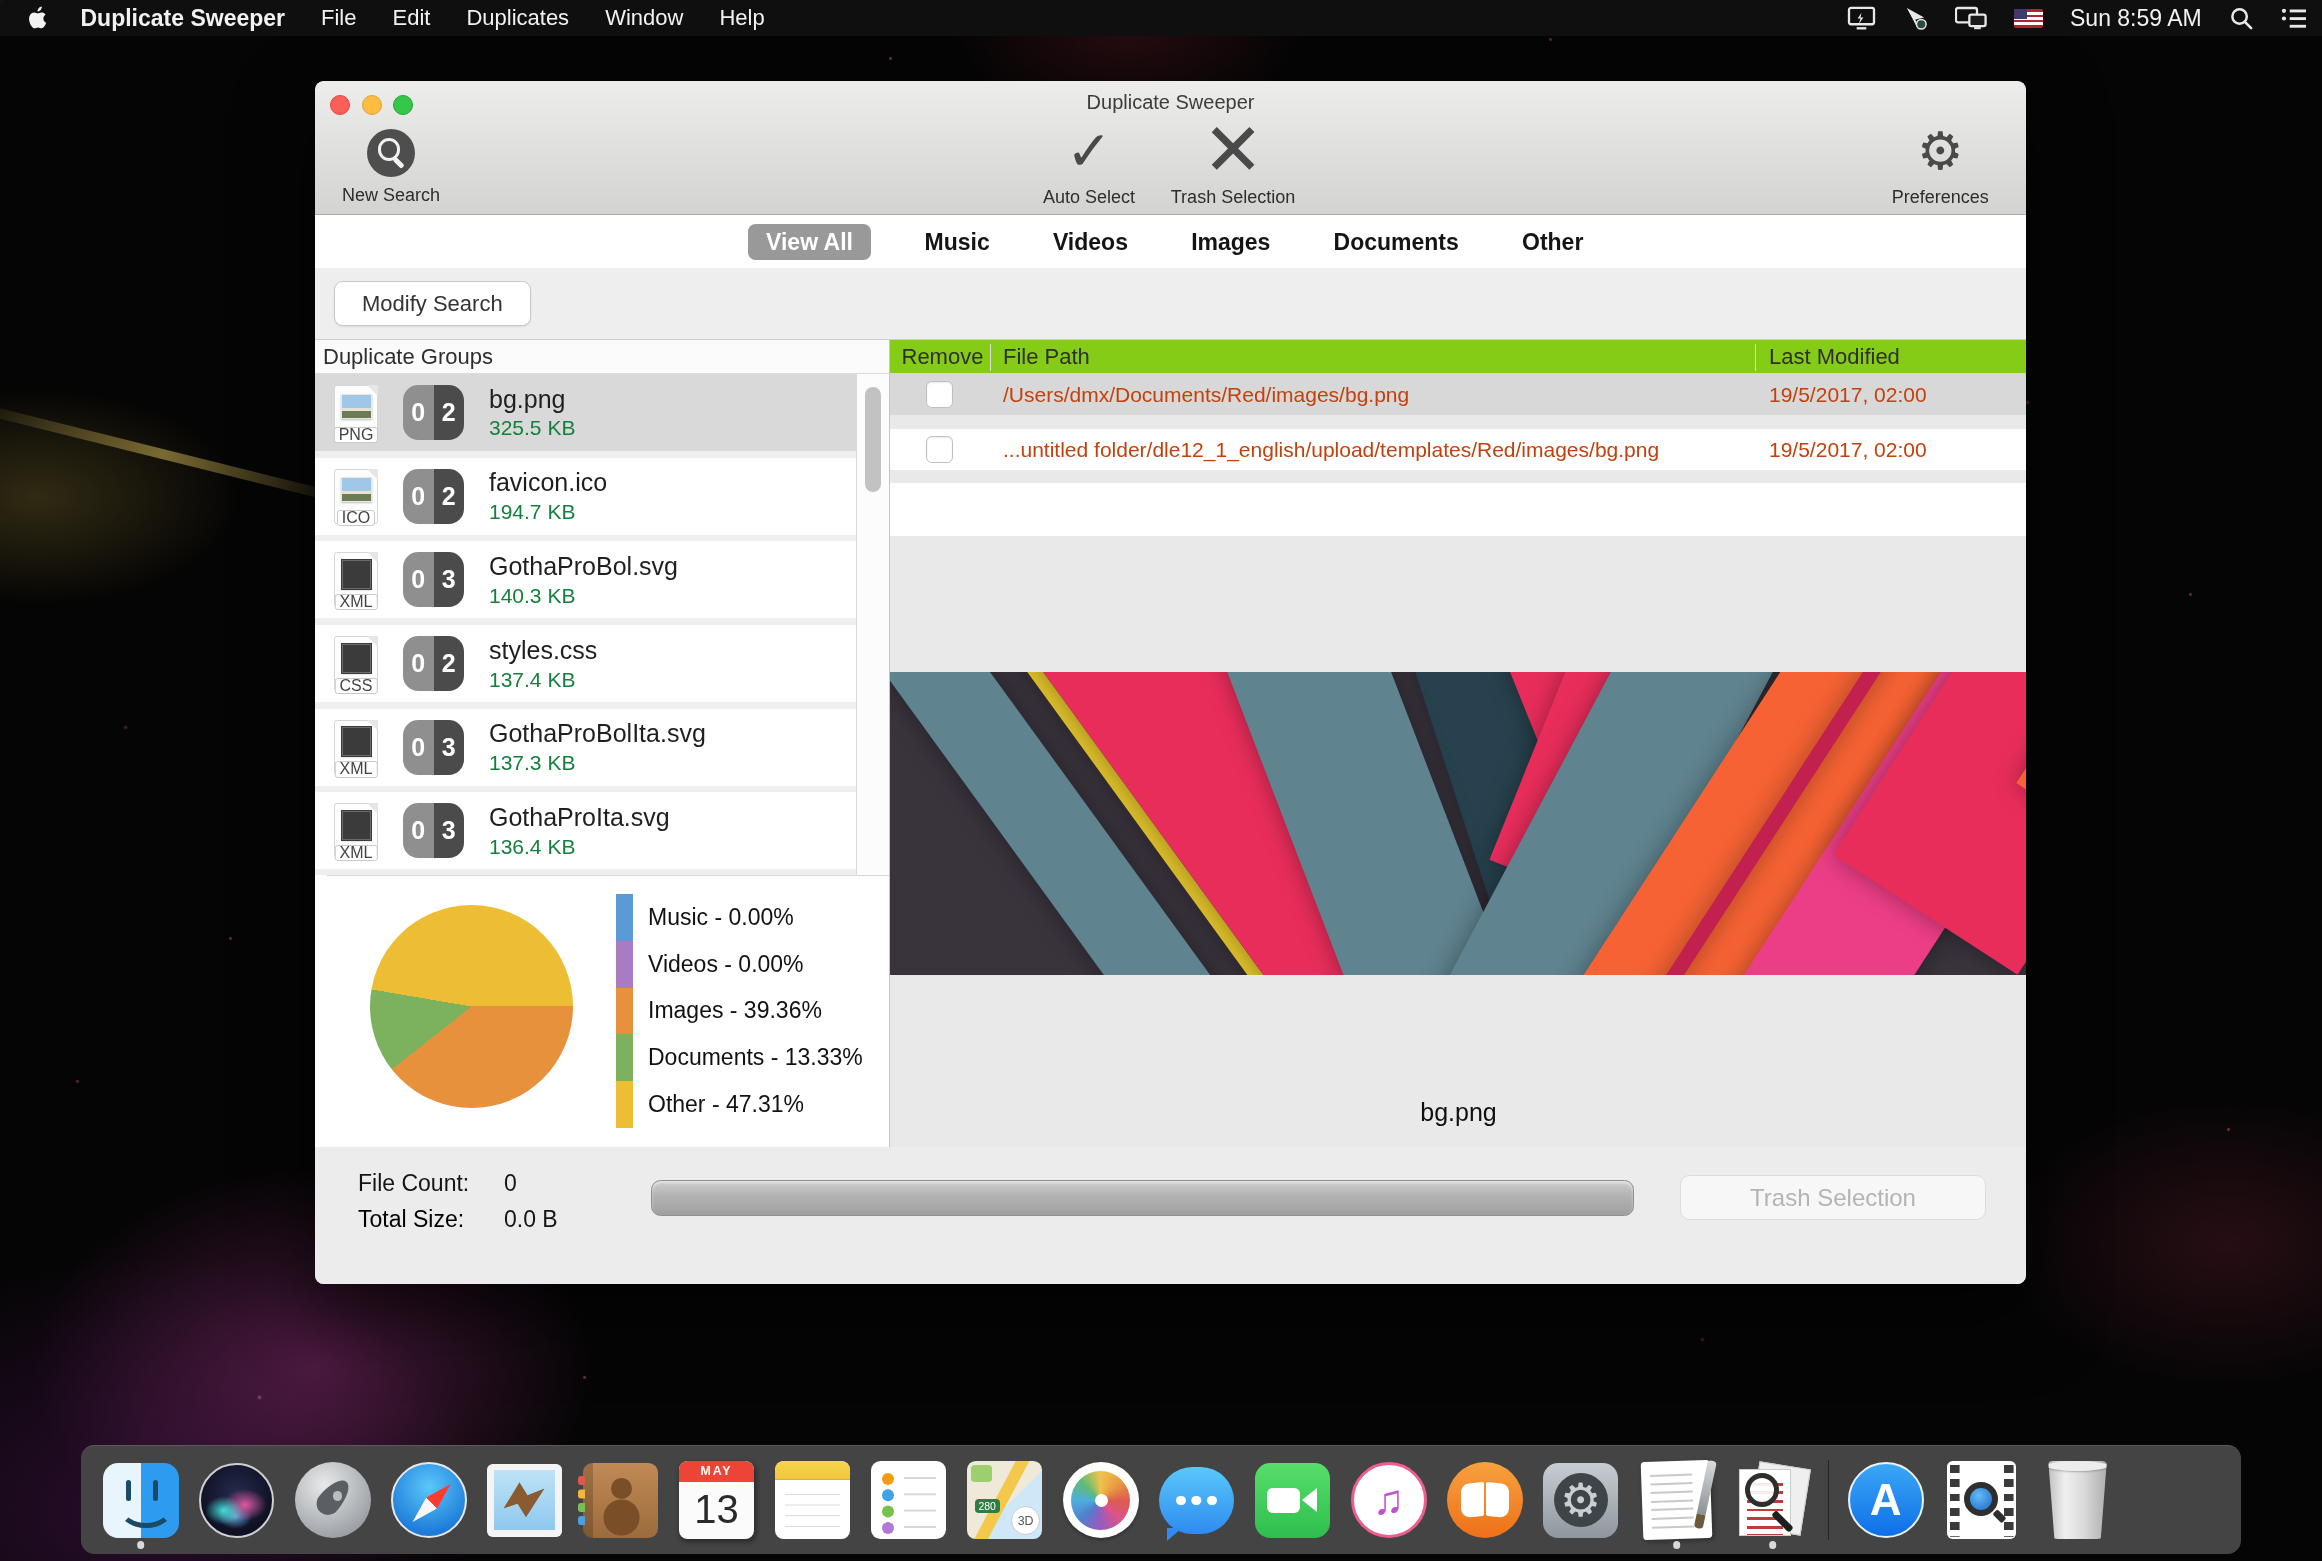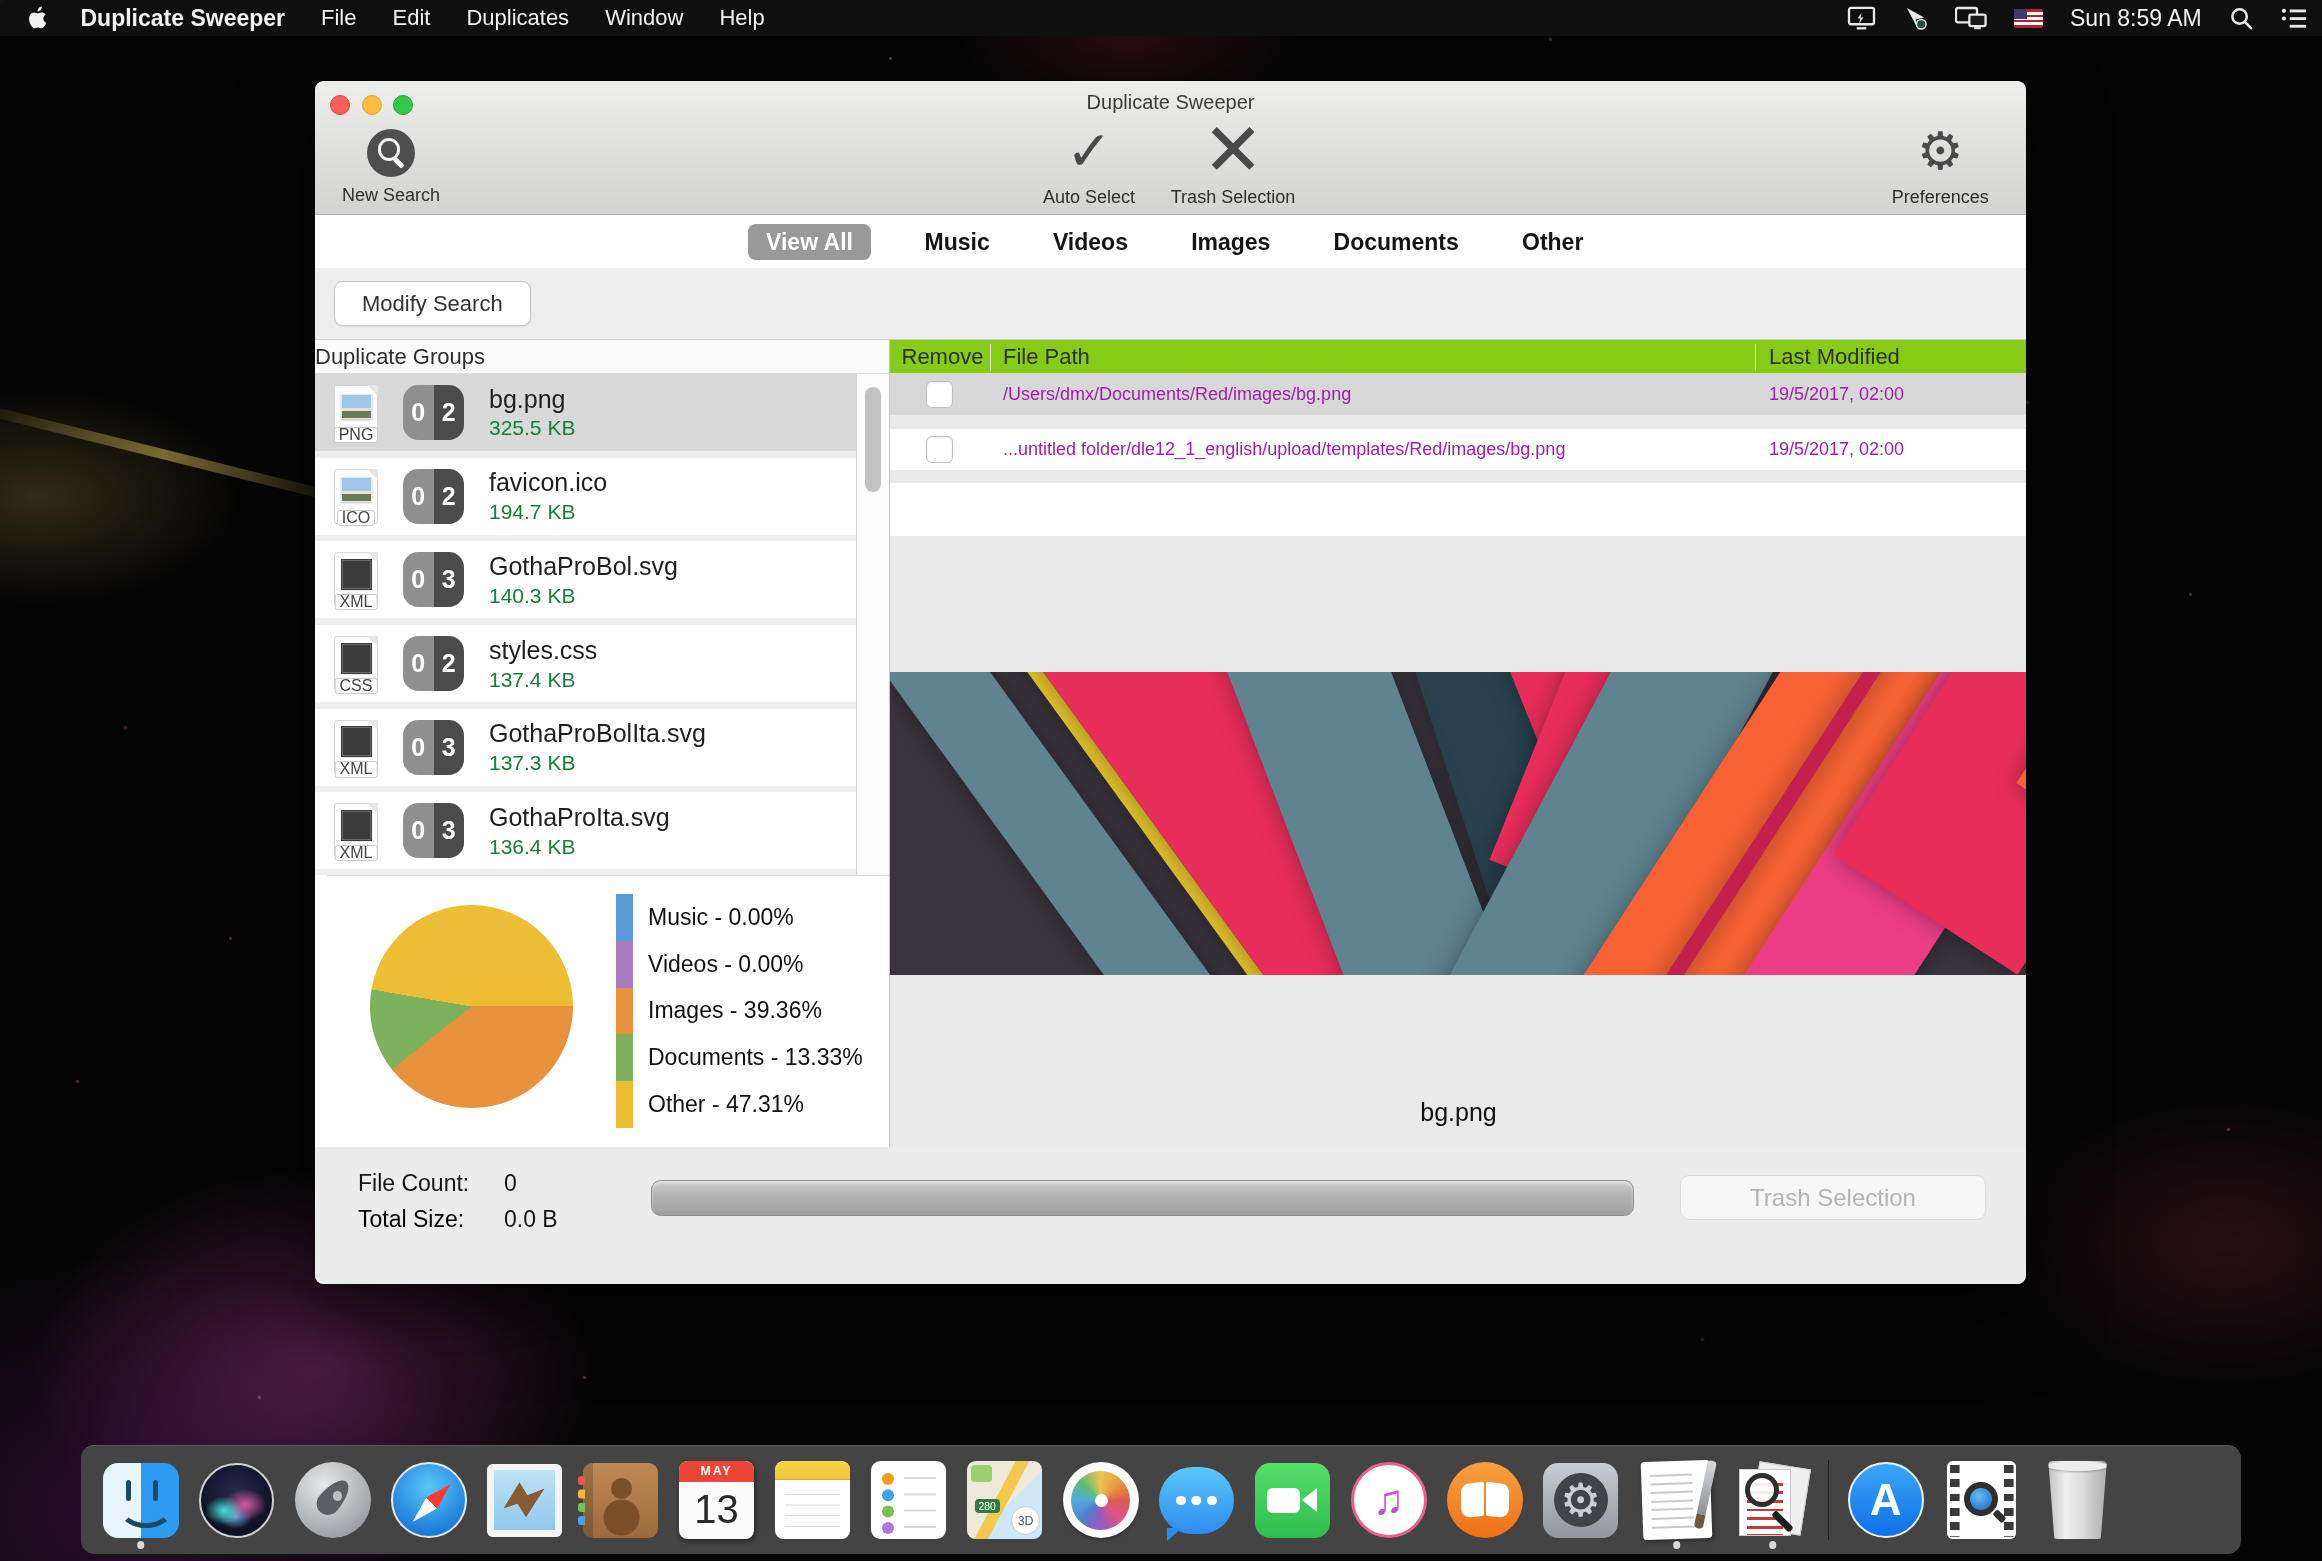--- a/index.html
+++ b/index.html
@@ -70,21 +70,21 @@
 
   .filterrow{position:absolute;left:0;top:187px;width:100%;height:72px;background:#EEEEEE;border-bottom:1px solid #CCC;}
   .modbtn{position:absolute;left:19px;top:13.4px;height:45px;padding:0 27px;background:#FFF;border:1px solid #C6C6C6;
     border-radius:8.6px;font-size:22px;color:#333;display:flex;align-items:center;box-shadow:0 1px 1.9px rgba(0,0,0,.08);}
   .fstatus{position:absolute;top:21px;left:0;width:100%;text-align:center;font-size:24px;font-weight:700;color:#101010;}
 
   
   .content{position:absolute;left:0;top:259px;width:100%;height:807px;background:#FFF;}
   .leftpanel{position:absolute;left:0;top:0;width:574px;height:100%;}
   .lheader{position:absolute;left:0;top:0;width:100%;height:34px;background:#FBFBFB;border-bottom:1px solid #DCDCDC;
-    font-size:22px;color:#2E2E2E;line-height:34px;padding-left:0;}
+    font-size:22px;color:#2E2E2E;line-height:34px;padding-left:8px;}
   .glist{position:absolute;left:0;top:34px;width:541px;height:501px;background:#EFEFEF;overflow:hidden;}
   .grow{position:relative;height:77px;margin-bottom:6.7px;background:#FFF;display:flex;align-items:center;padding-left:19px;}
   .grow.sel{background:#D9D9D9;}
   .ficon{position:relative;width:44px;height:55px;background:#FDFDFD;border:1px solid #D5D5D5;border-radius:2.9px;flex:0 0 auto;}
   .ficon::after{content:'';position:absolute;right:-1px;top:-1px;border-style:solid;border-width:0 11.5px 11.5px 0;
     border-color:transparent #E6E6E6 transparent transparent;}
   .ficon .pic{position:absolute;left:5.7px;top:7.6px;width:31px;height:25px;border:1.9px solid #E8E8E8;
     background:linear-gradient(180deg,#9EC7E8 55%,#E8E2D2 55% 70%,#6A7B55 70%);box-shadow:0 1px 1.9px rgba(0,0,0,.25);}
   .ficon.code .pic{width:29px;height:29px;left:6.7px;top:6.7px;background:#3B3B3B;border:1.9px solid #6A6A6A;outline:1.9px solid #3B3B3B;}
   .ficon .chip{position:absolute;left:50%;transform:translateX(-50%);bottom:-3.8px;background:#FFF;border:1px solid #C9C9C9;
@@ -105,21 +105,21 @@
   .leglabels{position:absolute;left:321px;top:18px;height:234px;display:flex;flex-direction:column;}
   .leglabels span{flex:1;display:flex;align-items:center;font-size:23px;color:#111;white-space:nowrap;}
 
   .rightpanel{position:absolute;left:574px;top:0;width:1138px;height:100%;background:#E9E9E9;border-left:1px solid #C6C6C6;}
   .theader{position:absolute;left:0;top:0;width:100%;height:34px;background:#84cc16;border-bottom:1px solid #D5D5D5;
     font-size:22px;color:#2F2F2F;line-height:34px;}
   .th-remove{position:absolute;left:11.5px;}
   .th-path{position:absolute;left:113px;}
   .th-mod{position:absolute;left:879px;}
   .vsep{position:absolute;top:3.8px;width:1px;height:27px;background:#DDD;}
-  .trow{position:absolute;left:0;width:100%;height:41px;display:flex;align-items:center;font-size:18px;color:#a21caf;}
+  .trow{position:absolute;left:0;width:100%;height:41px;display:flex;align-items:center;font-size:21px;color:#c2410c;}
   .trow.r1{top:34px;background:#D8D8D8;}
   .trow.r2{top:89px;background:#FFF;}
   .cb{position:absolute;left:36px;width:27px;height:27px;background:#FFF;border:1px solid #BFBFBF;border-radius:5.7px;
     box-shadow:inset 0 1px 1.9px rgba(0,0,0,.08);}
   .tpath{position:absolute;left:113px;white-space:nowrap;}
   .tdate{position:absolute;left:879px;}
   .whitefill{position:absolute;left:0;top:143px;width:100%;height:53px;background:#FFF;}
 
   .art{position:absolute;left:0;top:332px;width:1138px;height:303px;background:#39333C;overflow:hidden;}
   .b{position:absolute;box-shadow:0 0 25px rgba(0,0,0,.35);}

